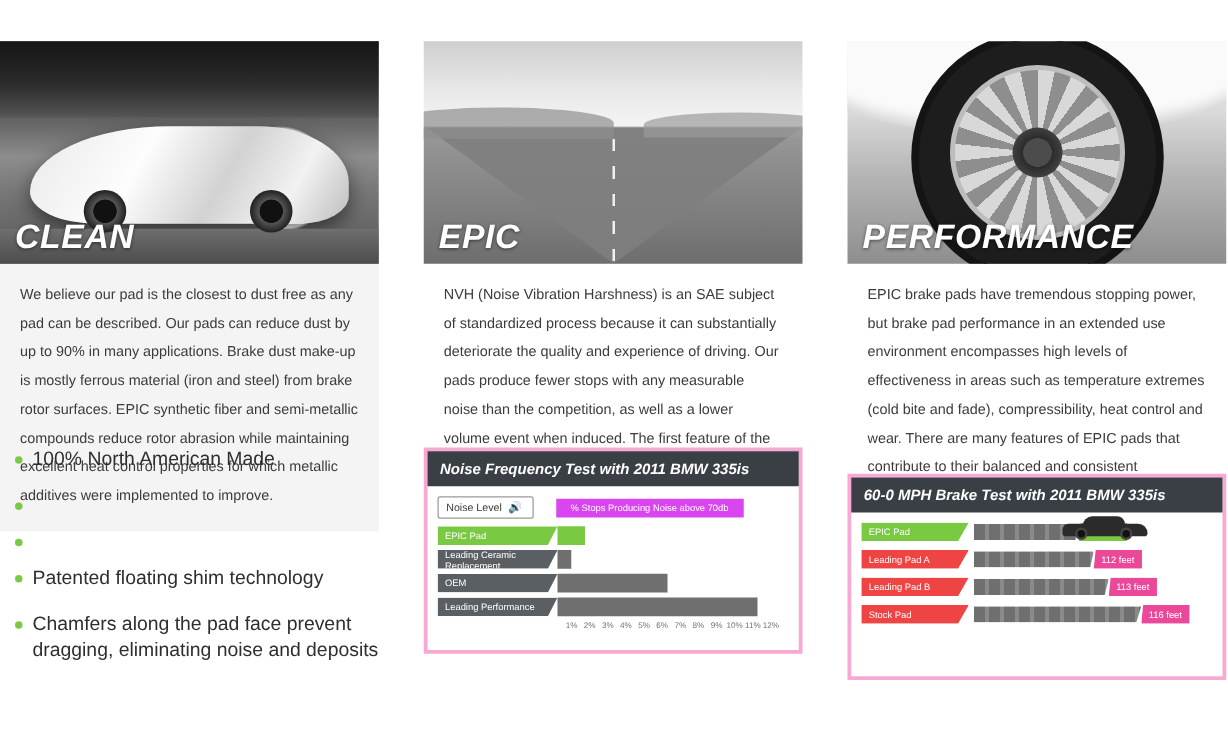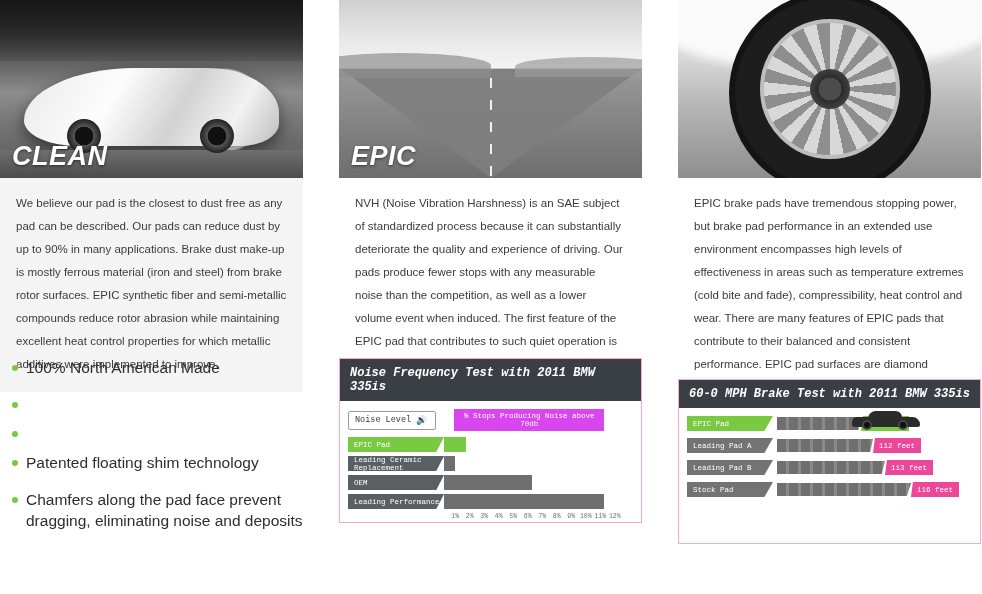--- a/index.html
+++ b/index.html
@@ -8,21 +8,21 @@
     width: 982px; height: 594px;
     background: #ffffff;
     font-family: "Liberation Sans", sans-serif;
     color: #333;
     overflow: hidden;
   }
   .page { position: relative; width: 982px; height: 594px; }
 
   
   .cards { display: flex; gap: 36px; padding: 0 0 0 0; }
-  .card { width: 303px; }
+  .card { width: 303px; margin-top: 33px; }
   .card.mid { width: 303px; }
   .card.right { width: 303px; }
 
   .photo {
     position: relative;
     height: 178px;
     overflow: hidden;
     background: #4a4a4a;
   }
   .photo .label {
@@ -161,22 +161,21 @@
     width: 6px; height: 6px; border-radius: 50%;
     background: #7ac943;
     margin-top: 7px;
     flex: none;
   }
 
   
   .chart {
     position: absolute;
     background: #ffffff;
-    border: 1px solid #f9a8d4;
-    font-family: Liberation Mono, monospace;
+    border: 3px solid #f9a8d4;
   }
   .chart-noise { left: 339px; top: 358px; width: 303px; height: 165px; }
   .chart-brake { left: 678px; top: 379px; width: 303px; height: 165px; }
   .chart-title {
     background: #3a3f45;
     color: #ffffff;
     font-size: 12px;
     font-weight: bold;
     padding: 7px 10px;
     font-style: italic;
@@ -224,21 +223,21 @@
   }
   .axis span { width: 14.5px; text-align: center; }
 
   .brake-row { display: flex; align-items: center; margin-bottom: 7px; position: relative; }
   .brake-label {
     width: 86px; height: 15px; font-size: 7.5px; color: #fff;
     display: flex; align-items: center; padding-left: 6px;
     clip-path: polygon(0 0, 100% 0, 90% 100%, 0 100%);
   }
   .brake-label.green { background: #7ac943; }
-  .brake-label.grey { background: #737373; }
+  .brake-label.grey { background: #ef4444; }
   .track {
     height: 13px;
     background: repeating-linear-gradient(90deg,#6f6f6f 0 9px, #8a8a8a 9px 12px);
     clip-path: polygon(0 0, 100% 0, 97% 100%, 0 100%);
     margin-left: 4px;
   }
   .dist {
     height: 15px; font-size: 7.5px; color: #fff;
     display: flex; align-items: center; justify-content: center;
     padding: 0 6px;
@@ -293,20 +292,21 @@
       <div class="card-body">NVH (Noise Vibration Harshness) is an SAE subject of standardized process because it can substantially deteriorate the quality and experience of driving.  Our pads produce fewer stops with any measurable noise than the competition, as well as a lower volume event when induced. The first feature of the EPIC pad that contributes to such quiet operation is the compound - emitting frequencies not detectable by the human ear.</div>
     </div>
 
     <div class="card right">
       <div class="photo ph3">
         <div class="fender"></div>
         <div class="badge">2.4K</div>
         <div class="tyre"></div>
         <div class="rim"></div>
         <div class="hub"></div>
+        <div class="label">PERFORMANCE</div>
       </div>
       <div class="card-body">EPIC brake pads have tremendous stopping power, but brake pad performance in an extended use environment encompasses high levels of effectiveness in areas such as temperature extremes (cold bite and fade), compressibility, heat control and wear. There are many features of EPIC pads that contribute to their balanced and consistent performance. EPIC pad surfaces are diamond ground for flatness and quick seating.</div>
     </div>
 
   </div>
 
   <div class="bullets">
     <div class="bullet">
       <span class="dot"></span>
       <span>100% North American Made</span>

